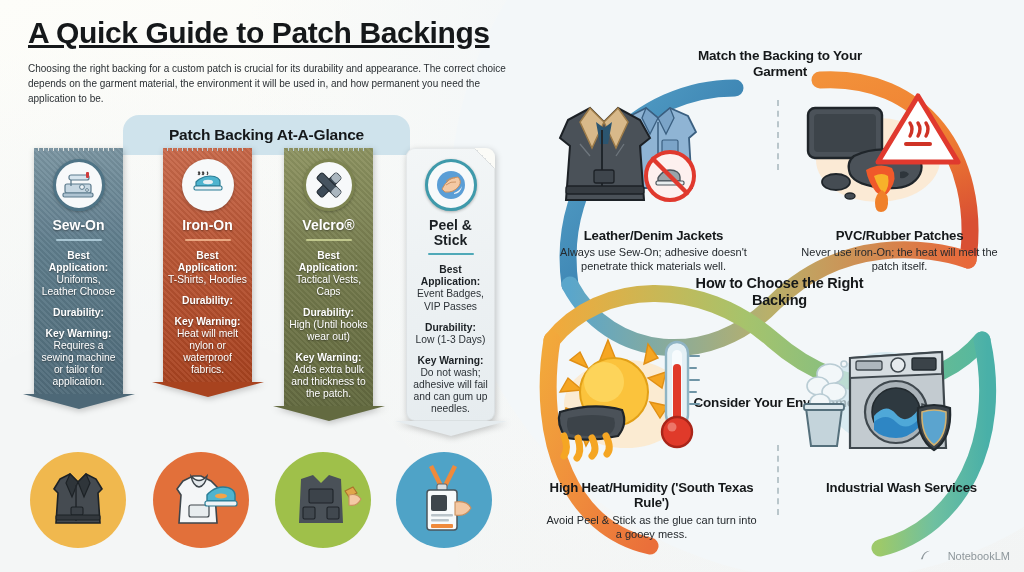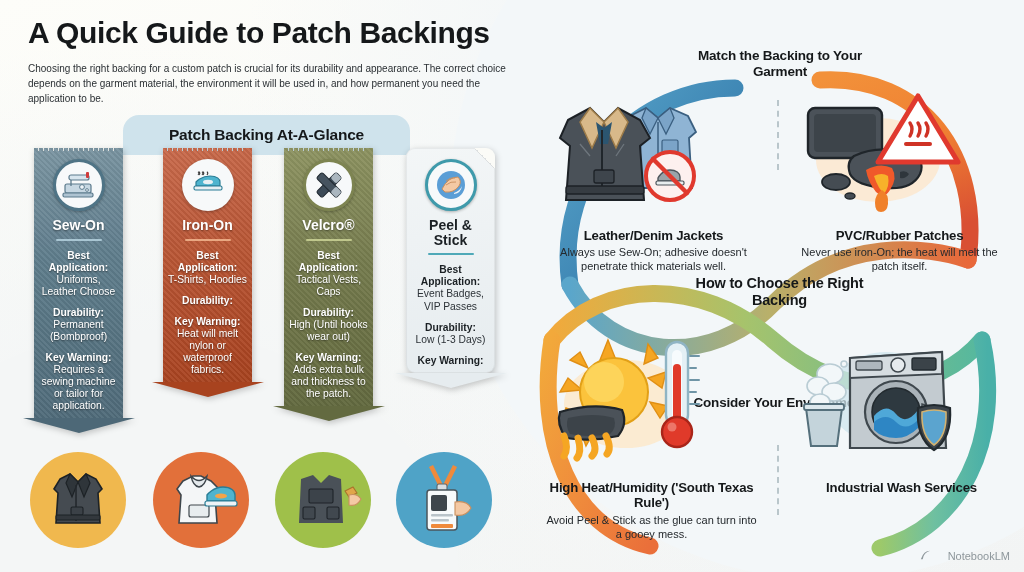--- a/index.html
+++ b/index.html
@@ -27,21 +27,21 @@
   .bg-curve2 {
     position:absolute; left:-160px; top:330px;
     width:620px; height:520px; border-radius:50%;
     background:#f4f6f6;
   }
 
   
   .header { position:absolute; left:28px; top:16px; width:520px; }
   .title {
     font-size:30px; font-weight:bold; color:#15181a;
-    letter-spacing:-0.4px; line-height:1.12;
+    letter-spacing:-0.4px; line-height:1.12;text-decoration:underline;
   }
   .subtitle {
     margin-top:11px; font-size:10px; color:#2a2f33;
     line-height:1.52; max-width:498px;
   }
 
   
   .glance-banner {
     position:absolute; left:123px; top:115px;
     width:287px; height:40px;
@@ -216,21 +216,20 @@
           </svg>
         </div>
         <div class="panel-name">Sew-On</div>
         <div class="accent"></div>
         <div class="field">
           <span class="field-label">Best Application:</span>
           <span class="field-value">Uniforms, Leather Choose</span>
         </div>
         <div class="field">
           <span class="field-label">Durability:</span>
-          <span class="field-value">Permanent (Bombproof)</span>
         </div>
         <div class="field">
           <span class="field-label">Key Warning:</span>
           <span class="field-value">Requires a sewing machine or tailor for application.</span>
         </div>
       </div>
       <div class="panel-tail"></div>
     </div>
 
     <div class="panel zig p-iron" style="left:129px">
@@ -309,20 +308,21 @@
         <div class="field">
           <span class="field-label">Best Application:</span>
           <span class="field-value">Event Badges, VIP Passes</span>
         </div>
         <div class="field">
           <span class="field-label">Durability:</span>
           <span class="field-value">Low (1-3 Days)</span>
         </div>
         <div class="field">
           <span class="field-label">Key Warning:</span>
+          <span class="field-value">Do not wash; adhesive will fail and can gum up needles.</span>
         </div>
       </div>
       <div class="panel-tail"></div>
     </div>
   </div>
 
   <div class="badges">
     <div class="badge b-sew" style="left:8px">
       <svg width="76" height="70" viewBox="0 0 76 70">
         <path d="M20 14 L30 9 L38 17 L46 9 L56 14 L62 24 L58 28 L60 58 L16 58 L18 28 L14 24 Z" fill="#454b51" stroke="#1d2226" stroke-width="1.6"></path>

